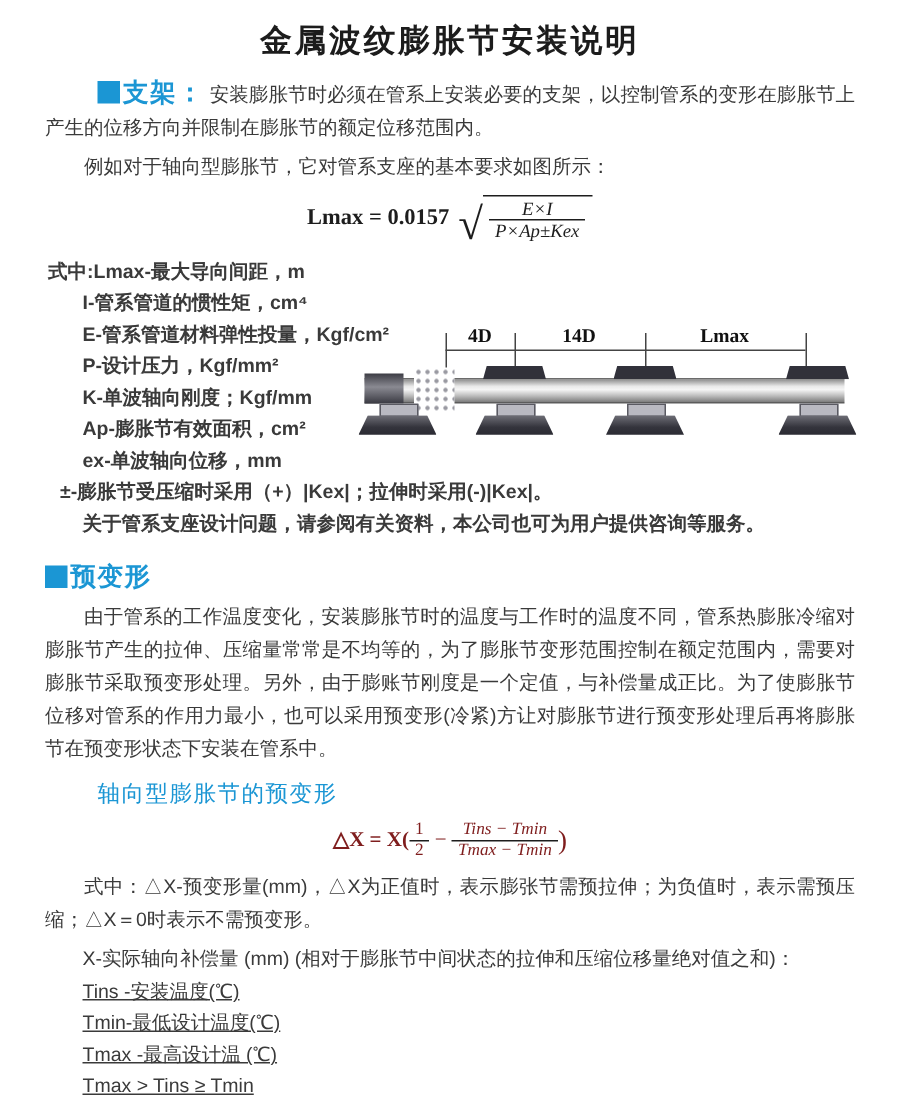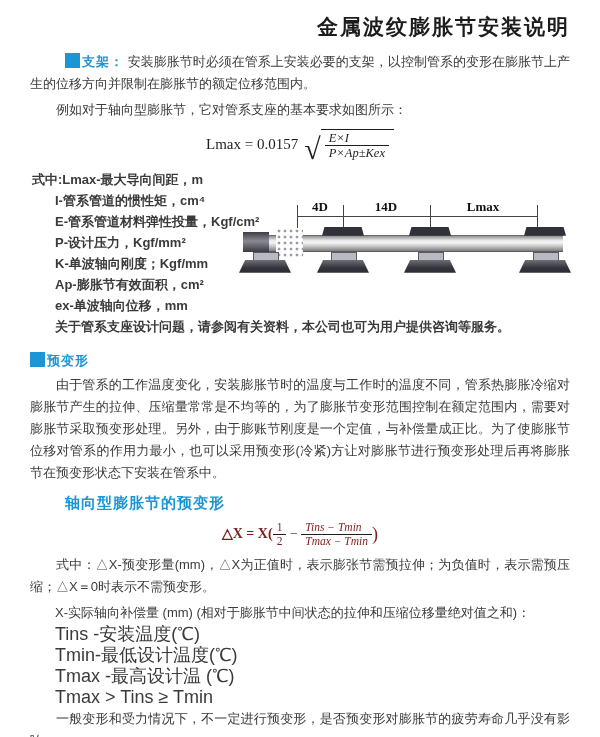--- a/index.html
+++ b/index.html
@@ -3,54 +3,54 @@
 <meta charset="utf-8">
 <style>
   html,body{margin:0;padding:0;background:#ffffff;}
   body{
     width:600px;height:737px;overflow:hidden;position:relative;
     font-family:"Liberation Sans",sans-serif;color:#333;
   }
   .page{padding:0 30px;}
   
   .doc-title{
-    text-align:right;font-size:21px;font-weight:bold;color:#1c1c1c;
+    text-align:center;font-size:21px;font-weight:bold;color:#1c1c1c;
     letter-spacing:2px;padding-top:13px;margin:0 0 10px 0;
   }
   
   .sec-head{display:inline;white-space:nowrap;}
   .blue-sq{display:inline-block;width:15px;height:15px;background:#1b96d4;
     vertical-align:-2px;margin-right:2px;}
-  .sec-head-label{color:#1b96d4;font-size:13px;font-weight:bold;letter-spacing:1px;}
+  .sec-head-label{color:#1b96d4;font-size:17px;font-weight:bold;letter-spacing:1px;}
   
   p{margin:0;}
   .body-par{font-size:13px;line-height:22px;text-align:justify;color:#3a3a3a;}
   .indent{ text-indent:26px;}
   .support-par{margin-top:6px;}
   .support-par .lead-gap{display:inline-block;width:35px;}
   
   .formula-lmax{
     text-align:center;margin:8px 0 4px 0;font-family:"Liberation Serif",serif;color:#1d1d1d;
   }
-  .formula-lmax .lhs{font-weight:normal;font-size:15px;vertical-align:middle;}
+  .formula-lmax .lhs{font-weight:bold;font-size:15px;vertical-align:middle;}
   .sqrt{display:inline-flex;align-items:flex-end;vertical-align:middle;margin-left:6px;}
   .sqrt-sym{font-size:30px;line-height:0.95;font-weight:normal;transform:translateY(3px);}
   .sqrt-body{border-top:1.4px solid #1d1d1d;padding:1px 5px 0 4px;}
-  .frac{display:inline-block;vertical-align:middle;text-align:left;font-style:italic;font-size:12.5px;line-height:1.15;}
+  .frac{display:inline-block;vertical-align:middle;text-align:center;font-style:italic;font-size:12.5px;line-height:1.15;}
   .frac .num{display:block;padding:0 4px;}
   .frac .den{display:block;border-top:1px solid #1d1d1d;padding:0 4px;}
   
   .params-wrap{position:relative;margin-top:8px;min-height:158px;}
   .param{font-size:13px;line-height:21px;color:#3a3a3a;white-space:nowrap;font-weight:bold;}
   .param.p-first{padding-left:2px;}
   .param.p-sub{padding-left:25px;}
   .param.p-pm{padding-left:10px;}
   .param.p-note{padding-left:25px;}
   
-  .diagram{position:absolute;right:-25px;top:30px;width:355px;height:90px;}
+  .diagram{position:absolute;right:-25px;top:46px;width:355px;height:90px;}
   .dim-line{position:absolute;left:57px;top:17px;width:240px;height:0;border-top:1px solid #444;}
   .tick{position:absolute;top:6px;width:0;height:27px;border-left:1px solid #444;}
   .dim-label{position:absolute;top:0px;font-family:"Liberation Serif",serif;
     font-weight:bold;font-size:13px;color:#111;transform:translateX(-50%);}
   .pipe{position:absolute;left:3px;top:36px;width:320px;height:15px;
     background:linear-gradient(to bottom,#8f8f8f 0%,#e9e9e9 30%,#f5f5f5 45%,#c2c2c2 70%,#7d7d7d 100%);
     border-top:1px solid #6b6b6b;border-bottom:1px solid #5c5c5c;}
   .bellows{position:absolute;left:36px;top:29px;width:27px;height:31px;background:#fff;
     background-image:radial-gradient(circle,#9a9aa2 1.2px,rgba(0,0,0,0) 1.7px);
     background-size:6px 6px;}
@@ -58,31 +58,31 @@
     background:linear-gradient(to bottom,#3c3c44,#8a8a92 45%,#3a3a42);}
   .sup-top{position:absolute;height:9px;width:42px;background:#31313a;top:28px;
     clip-path:polygon(6% 0,94% 0,100% 100%,0 100%);}
   .sup-neck{position:absolute;height:7px;width:24px;background:#b9b9c1;top:53px;
     border:1px solid #5a5a62;clip-path:polygon(0 0,100% 0,118% 100%,-18% 100%);}
   .sup-base{position:absolute;height:13px;width:52px;top:61px;
     background:linear-gradient(to bottom,#6e6e76,#34343c 60%,#2b2b33);
     clip-path:polygon(12% 0,88% 0,100% 100%,0 100%);}
   
   .predeform-head{margin-top:14px;margin-bottom:4px;}
-  .sub-head{color:#1b96d4;font-size:15px;font-weight:bold;letter-spacing:1px;}
+  .sub-head{color:#1b96d4;font-size:15px;font-weight:normal;letter-spacing:1px;}
   .axial-head{margin:10px 0 2px 35px;}
   
   .formula-dx{text-align:center;margin:8px 0 6px 0;font-family:"Liberation Serif",serif;
     font-size:14px;color:#7f1d1d;}
   .formula-dx .op{font-weight:bold;}
   .paren{font-size:18px;vertical-align:middle;}
   .frac-sm{font-size:11.5px;}
   .frac-plain{font-style:normal;}
   
-  .def-line{font-size:18px;line-height:21px;padding-left:25px;color:#3a3a3a;white-space:nowrap;}
+  .def-line{font-size:13px;line-height:21px;padding-left:25px;color:#3a3a3a;white-space:nowrap;text-decoration:underline;}
   .mt4{margin-top:4px;}
 </style>
 </head>
 <body>
 
 <div class="page">
 
   <h1 class="doc-title">金属波纹膨胀节安装说明</h1>
 
   <p class="body-par support-par"><span class="lead-gap"></span><span class="sec-head"><span class="blue-sq"></span><span class="sec-head-label">支架：</span></span> <span>安装膨胀节时必须在管系上安装必要的支架，以控制管系的变形在膨胀节上产生的位移方向并限制在膨胀节的额定位移范围内。</span></p>
@@ -96,20 +96,21 @@
   </div>
 
   <div class="params-wrap">
     <div class="param p-first">式中:Lmax-最大导向间距，m</div>
     <div class="param p-sub">I-管系管道的惯性矩，cm⁴</div>
     <div class="param p-sub">E-管系管道材料弹性投量，Kgf/cm²</div>
     <div class="param p-sub">P-设计压力，Kgf/mm²</div>
     <div class="param p-sub">K-单波轴向刚度；Kgf/mm</div>
     <div class="param p-sub">Ap-膨胀节有效面积，cm²</div>
     <div class="param p-sub">ex-单波轴向位移，mm</div>
+    <div class="param p-pm">±-膨胀节受压缩时采用（+）|Kex|；拉伸时采用(-)|Kex|。</div>
     <div class="param p-note">关于管系支座设计问题，请参阅有关资料，本公司也可为用户提供咨询等服务。</div>
 
     <div class="diagram">
       <div class="dim-line"></div>
       <div class="tick" style="left:57px"></div>
       <div class="tick" style="left:103px"></div>
       <div class="tick" style="left:190px"></div>
       <div class="tick" style="left:297px"></div>
       <div class="dim-label" style="left:80px">4D</div>
       <div class="dim-label" style="left:146px">14D</div>

